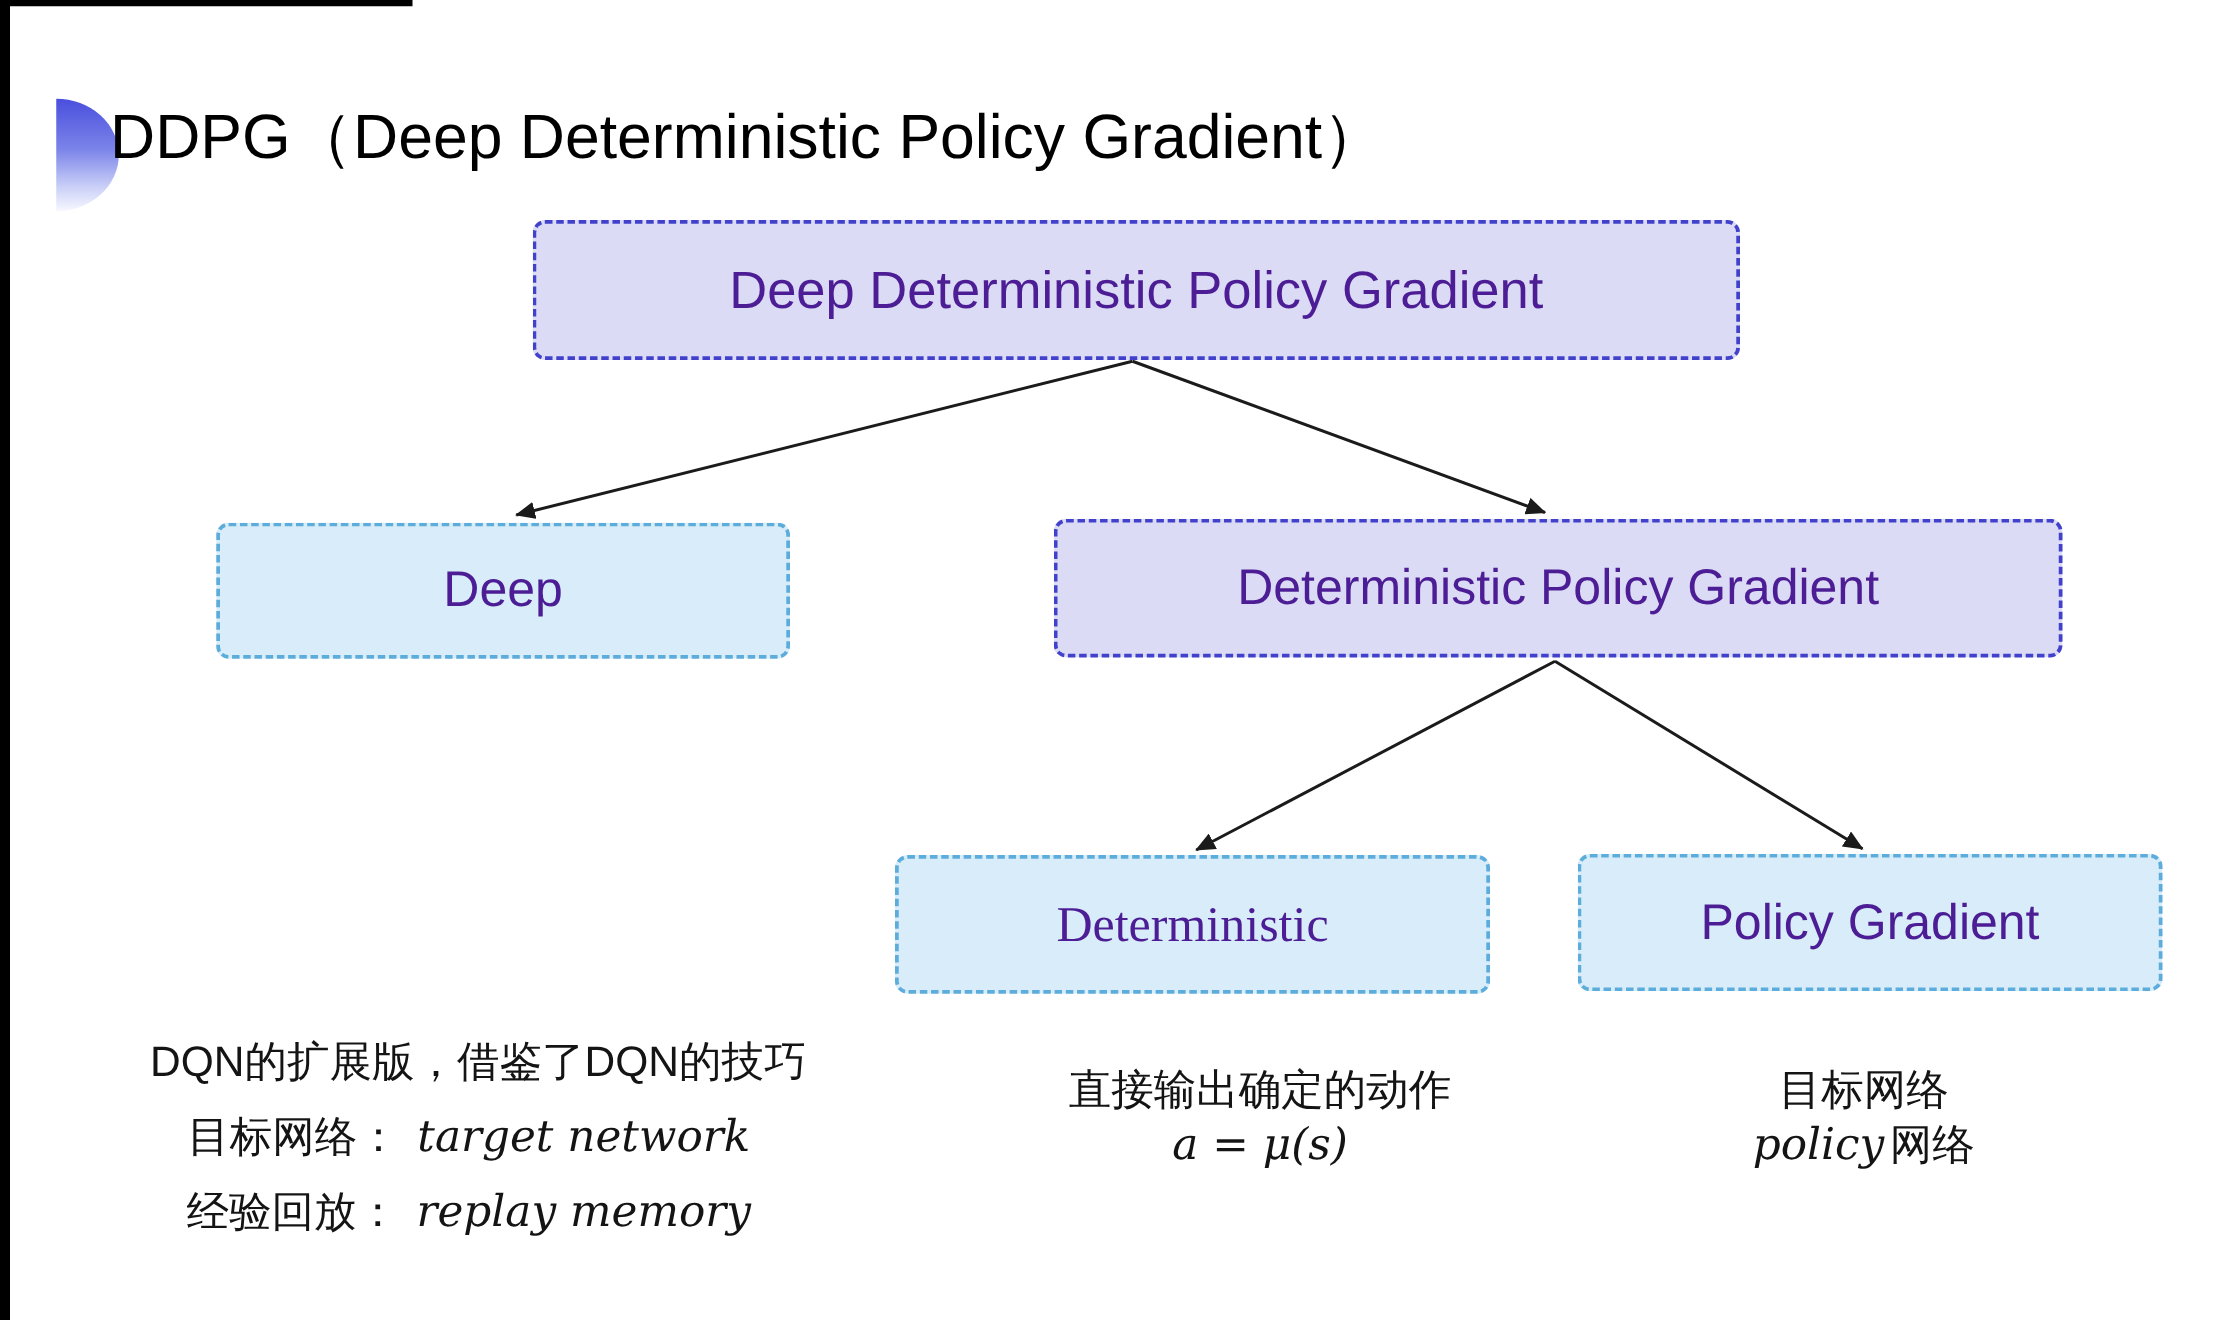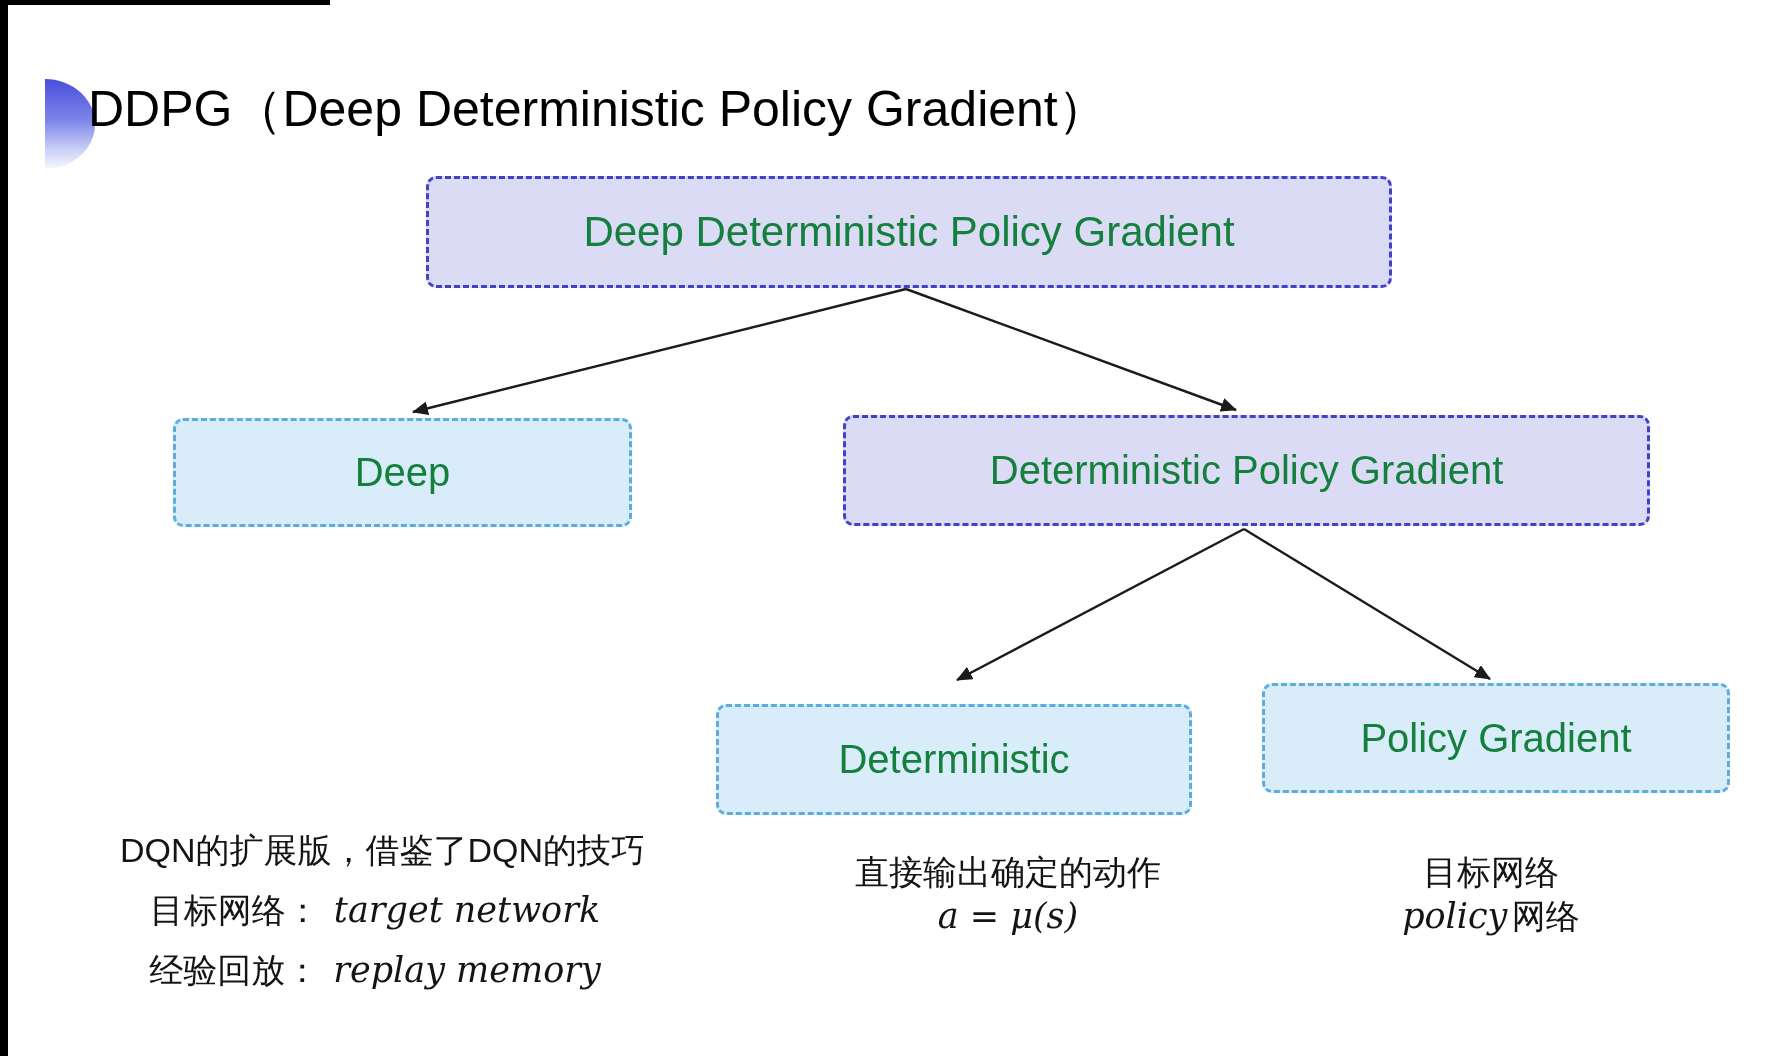--- a/index.html
+++ b/index.html
@@ -25,29 +25,29 @@
     font-size:50px;font-weight:500;color:#000000;
     letter-spacing:0px;white-space:nowrap;
   }
 
   
   .node{
     position:absolute;
     display:flex;align-items:center;justify-content:center;
     border-radius:10px;
     box-sizing:border-box;
-    font-size:40px;font-weight:500;color:#15803d;
+    font-size:40px;font-weight:500;color:#4c1d95;
     white-space:nowrap;
   }
   .node.purple{background:#dbdbf5;border:3px dashed #4141cb;}
   .node.cyan{background:#d8edf9;border:3px dashed #5cacdc;}
   #node-root{left:426px;top:176px;width:966px;height:112px;font-size:42px;}
   #node-deep{left:173px;top:418px;width:459px;height:109px;}
   #node-dpg{left:843px;top:415px;width:807px;height:111px;}
-  #node-det{left:716px;top:704px;width:476px;height:111px;}
+  #node-det{left:716px;top:684px;width:476px;height:111px;font-family:Liberation Serif, serif;}
   #node-pg{left:1262px;top:683px;width:468px;height:110px;}
 
   .edges{position:absolute;left:0;top:0;width:1778px;height:1056px;pointer-events:none;}
 
   
   .note{position:absolute;text-align:center;color:#141414;}
   .note .zh{font-size:34px;font-weight:500;}
   .note .math{font-family:"DejaVu Serif",serif;font-style:italic;font-size:35px;font-weight:500;}
   .note .math.gap{margin-left:14px;}
   #note-deep{left:120px;top:820px;width:510px;}

